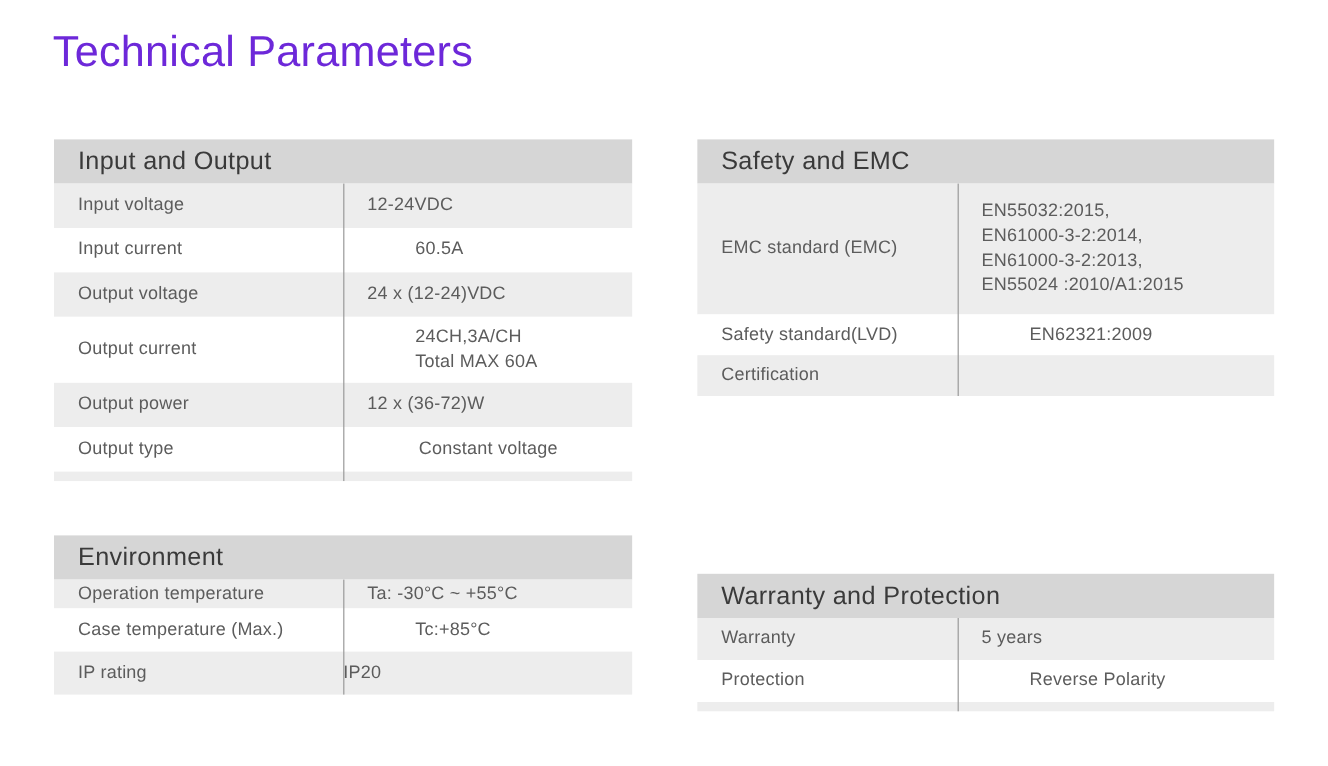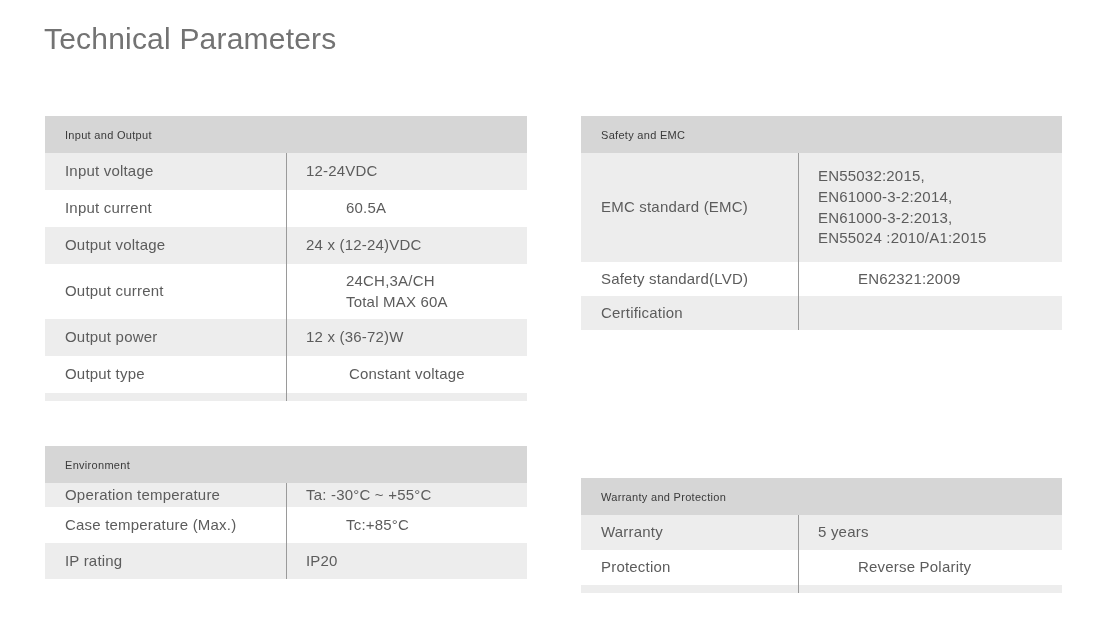--- a/index.html
+++ b/index.html
@@ -14,43 +14,43 @@
     overflow: hidden;
     font-family: "Liberation Sans", sans-serif;
     -webkit-font-smoothing: antialiased;
   }
 
   
   .page-title {
     position: absolute;
     left: 44px;
     top: 22px;
-    font-size: 30px;
+    font-size: 36px;
     font-weight: 400;
     letter-spacing: 0.2px;
-    color: #737373;
+    color: #6d28d9;
     white-space: nowrap;
   }
 
   
   .spec-table {
     position: absolute;
     box-sizing: border-box;
     overflow: hidden;
   }
 
   .tbl-header {
     box-sizing: border-box;
     height: 37px;
     background: #d6d6d6;
     display: flex;
     align-items: center;
     padding-left: 20px;
     color: #3a3a3a;
-    font-size: 11px;
+    font-size: 21px;
     letter-spacing: 0.3px;
   }
 
   .tbl-body {
     position: relative;
   }
 
   
   .col-divider {
     position: absolute;
@@ -193,21 +193,21 @@
   <div class="row shade" style="height: 24px;">
         <div class="cell-label">Operation temperature</div>
         <div class="cell-value" style="padding-left: 20px;">Ta: -30°C ~ +55°C</div>
       </div>
       <div class="row plain" style="height: 36px;">
         <div class="cell-label">Case temperature (Max.)</div>
         <div class="cell-value" style="padding-left: 20px;">Tc:+85°C</div>
       </div>
       <div class="row shade" style="height: 36px;">
         <div class="cell-label">IP rating</div>
-        <div class="cell-value" style="padding-left: 20px;">IP20</div>
+        <div class="cell-value" style="">IP20</div>
       </div>
     </div>
 </div>
 
 <div class="spec-table" id="table-warranty">
   <div class="tbl-header">Warranty and Protection</div>
   <div class="tbl-body">
     <div class="col-divider"></div>
   <div class="row shade" style="height: 35px;">
         <div class="cell-label">Warranty</div>

